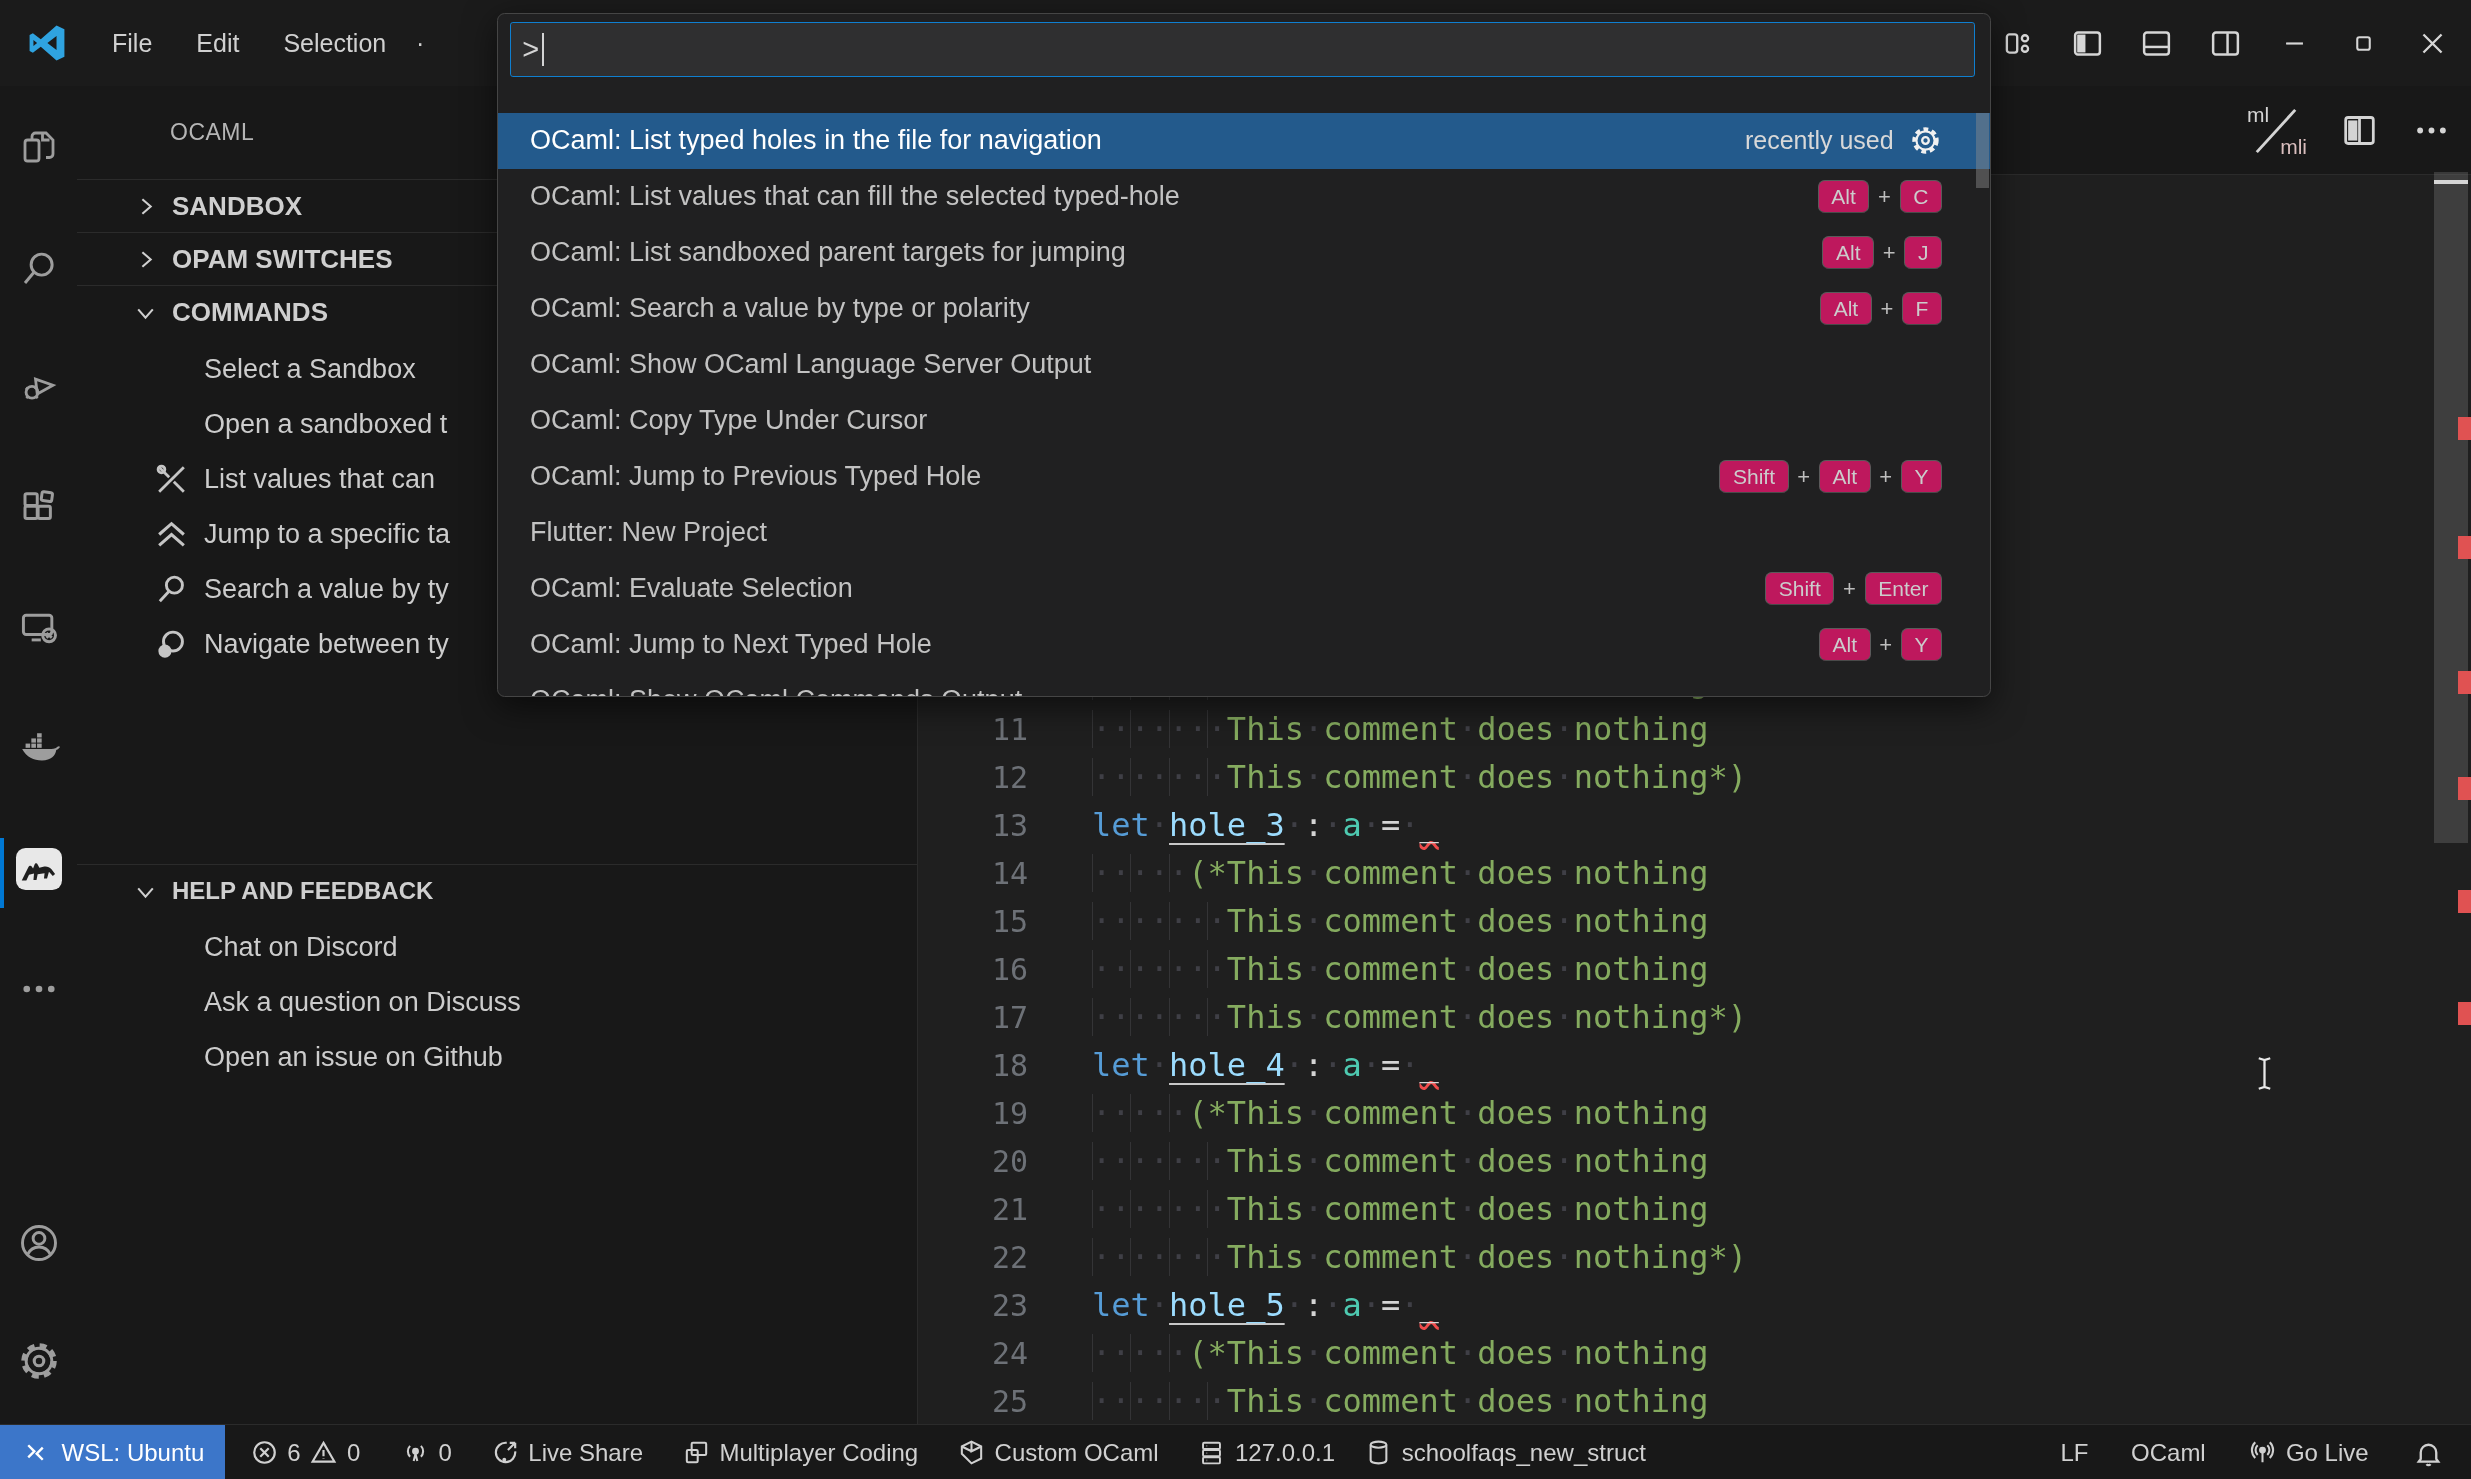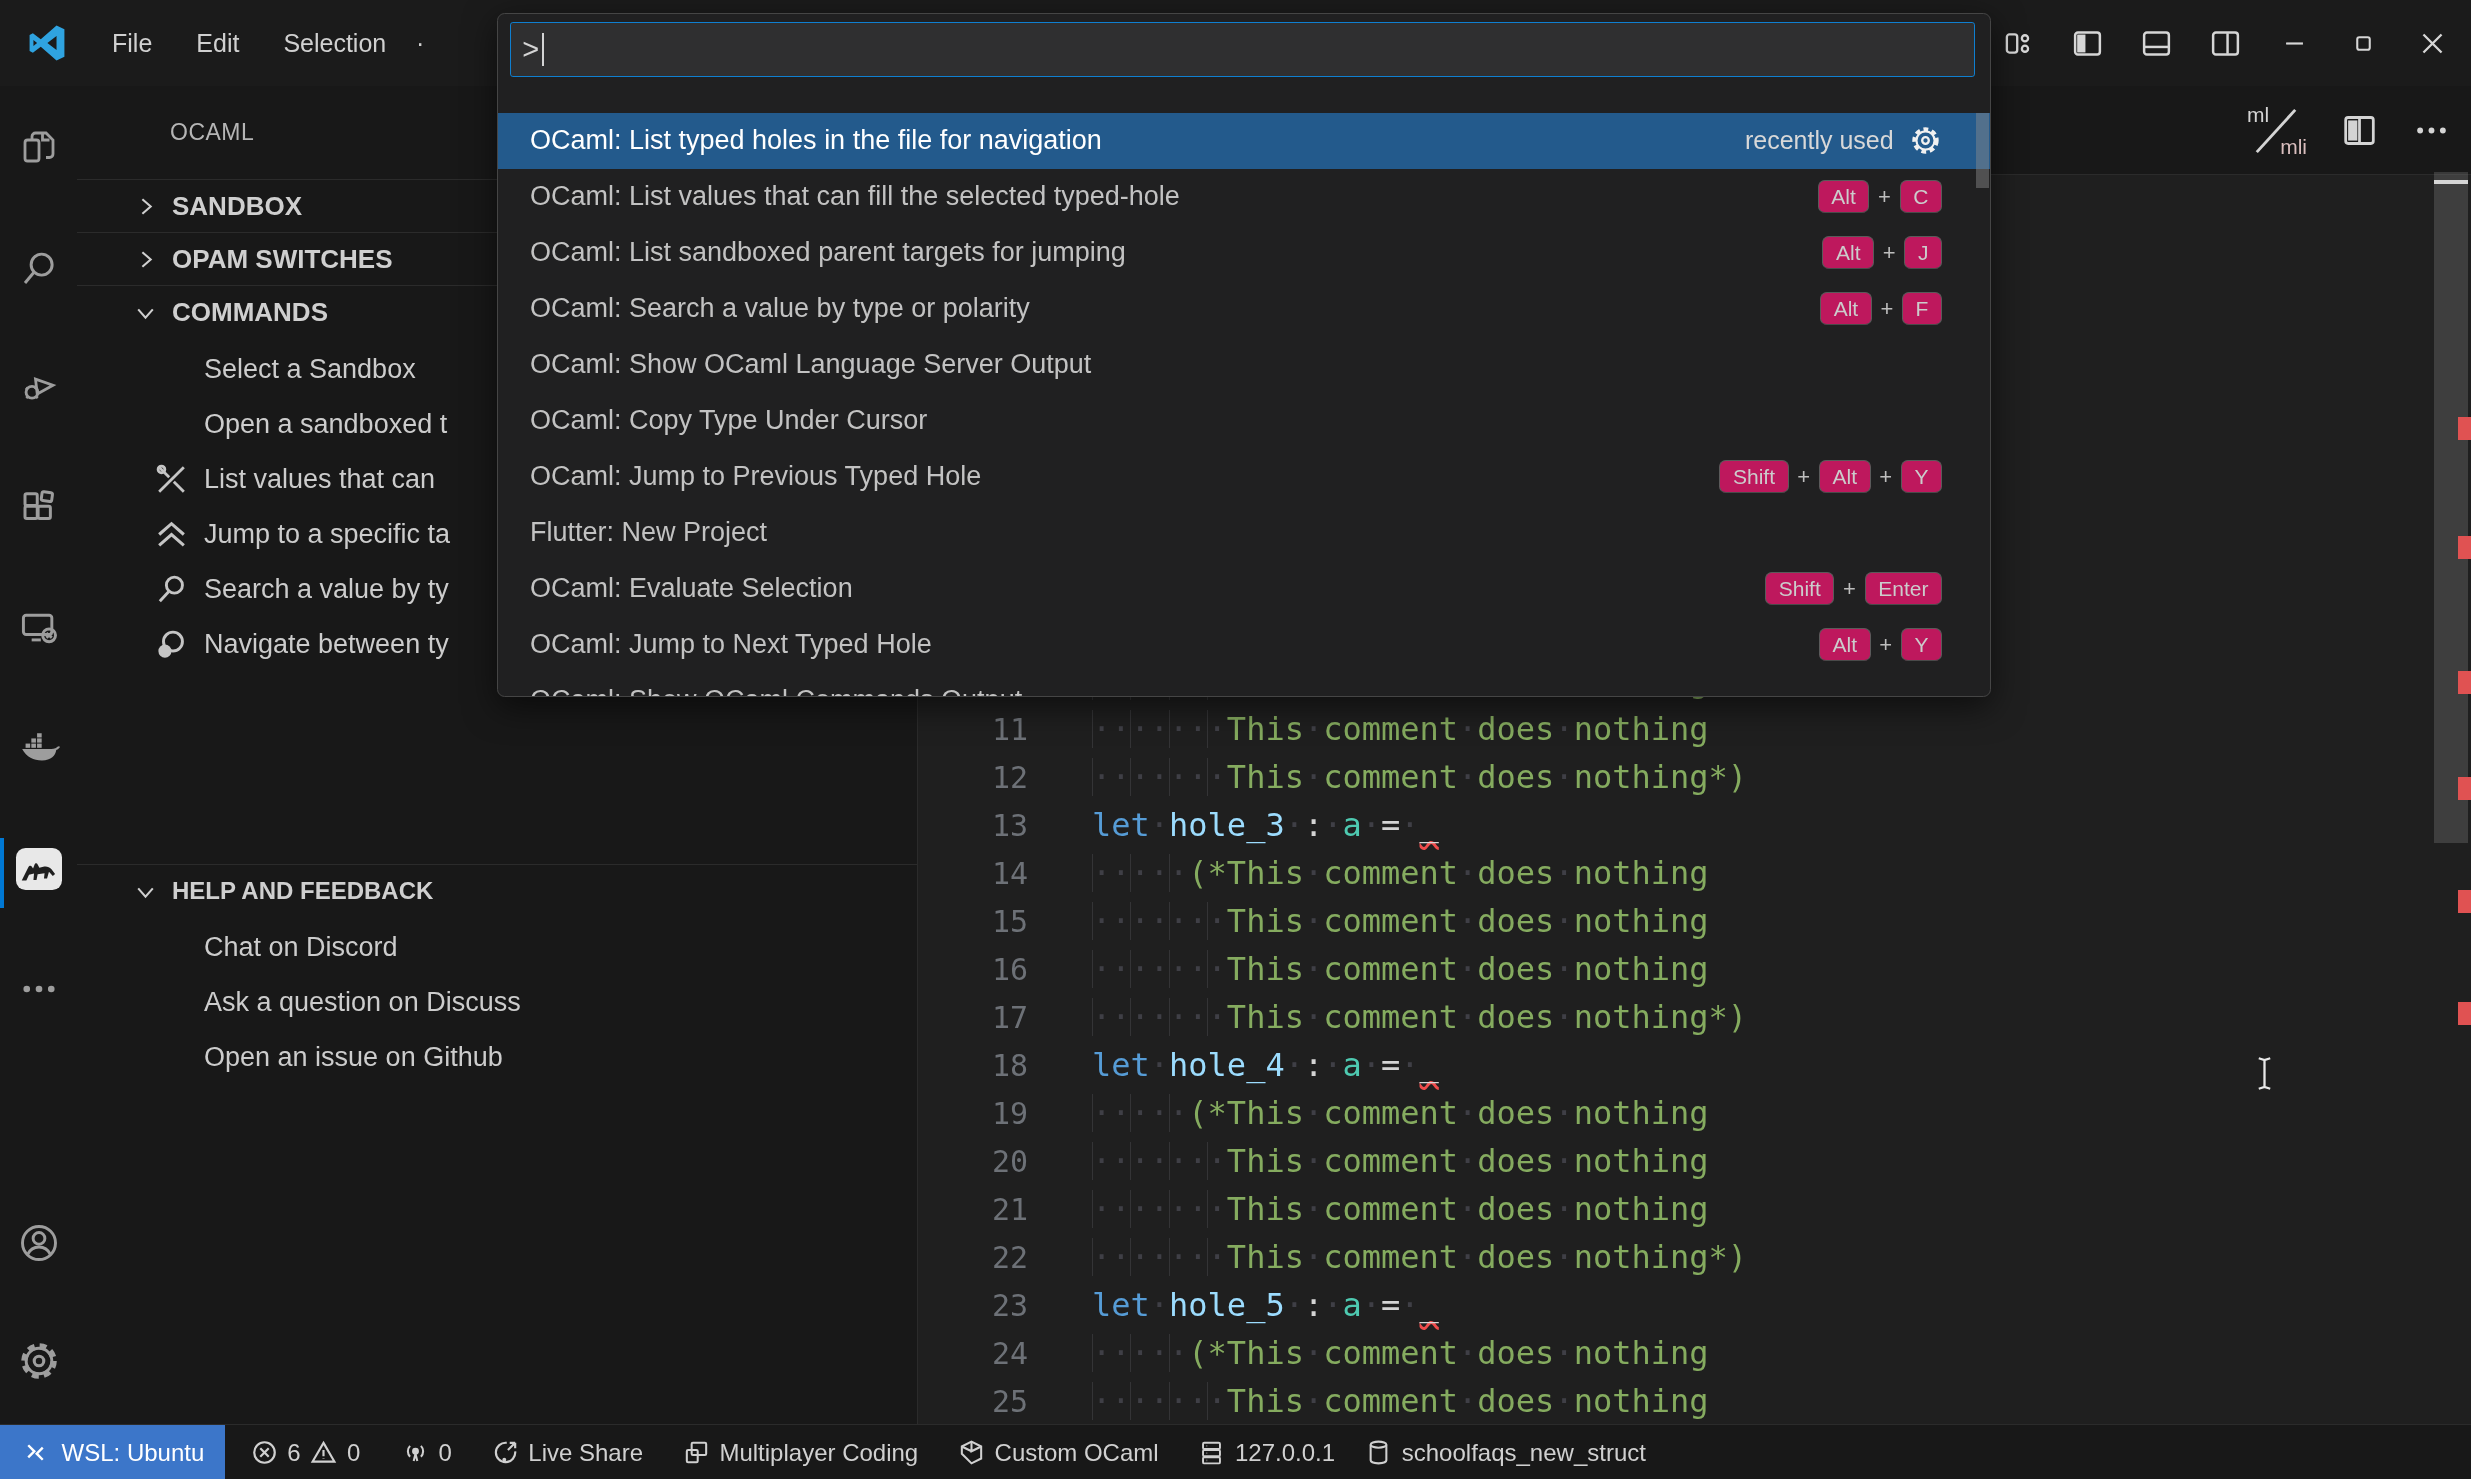--- a/index.html
+++ b/index.html
@@ -45,21 +45,21 @@
   .mlmli .sl{position:absolute;left:3.9px;top:3.9px;}
   .code{position:absolute;left:0;top:571px;width:1554px;font-family:"DejaVu Sans Mono",monospace;font-size:32px;}
   .cline{height:48px;display:flex;align-items:center;}
   .ln{width:110px;text-align:right;font-size:30px;color:#6d7177;flex:0 0 auto;}
   .codetext{margin-left:64px;white-space:pre;}
   .lead{color:#3f3f46;background-image:linear-gradient(#343436,#343436),linear-gradient(#343436,#343436),linear-gradient(#343436,#343436),linear-gradient(#343436,#343436);
         background-size:1px 130%;background-repeat:no-repeat;background-position:0 0,38px 0,77px 0,115px 0;}
   .wsd{color:#3f3f46;}
   .tk-comment{color:#85ab5f;}
   .tk-kw{color:#569cd6;}
-  .tk-name{color:#9cdcfe;text-decoration-color:#c8c8c8;text-decoration-thickness:1.9px;text-underline-offset:6.8px;}
+  .tk-name{color:#9cdcfe;text-decoration:underline;text-decoration-color:#c8c8c8;text-decoration-thickness:1.9px;text-underline-offset:6.8px;}
   .tk-p{color:#d4d4d4;}
   .tk-type{color:#4ec9b0;}
   .tk-hole{color:#d8d8d8;text-decoration:underline wavy #f14c4c;text-decoration-thickness:2.9px;text-underline-offset:4.8px;}
 
   
   .sc-thumb{position:absolute;left:2434px;top:172px;width:34px;height:671px;background:rgba(120,120,120,.35);}
   .sc-topline{position:absolute;left:2434px;top:180px;width:34px;height:3.9px;background:rgba(240,240,240,.85);}
   .ov-mark{position:absolute;left:2458px;width:13.5px;height:23px;background:#e05252;}
 
   
@@ -585,16 +585,41 @@
     <div class="st-item">
       <span class="sticon">
         <svg width="29" height="29" viewBox="0 0 24 24" fill="none" stroke="currentColor" stroke-width="1.7">
             <ellipse cx="12" cy="5.5" rx="6.5" ry="2.5"></ellipse>
             <path d="M5.5 5.5v13c0 1.4 2.9 2.5 6.5 2.5s6.5-1.1 6.5-2.5v-13"></path>
           </svg>
       </span>
       <span>schoolfaqs_new_struct</span>
     </div>
 
+    <div class="st-right">
+      <div class="st-item">
+        <span>LF</span>
+      </div>
+      <div class="st-item" style="margin-left:13.5px;">
+        <span>OCaml</span>
+      </div>
+      <div class="st-item" style="margin-left:13.5px;">
+        <span class="sticon">
+          <svg width="29" height="29" viewBox="0 0 24 24" fill="none" stroke="currentColor" stroke-width="1.7">
+              <circle cx="12" cy="10" r="2" fill="currentColor"></circle>
+              <path d="M8 14a5.5 5.5 0 0 1 0-8M16 6a5.5 5.5 0 0 1 0 8M6 16.5A9 9 0 0 1 6 3.5M18 3.5a9 9 0 0 1 0 13M12 12.5V20"></path>
+            </svg>
+        </span>
+        <span>Go Live</span>
+      </div>
+      <div class="st-item" style="margin-left:15.4px;">
+        <span class="sticon">
+          <svg width="31" height="31" viewBox="0 0 24 24" fill="none" stroke="currentColor" stroke-width="1.8">
+              <path d="M6 17v-5a6 6 0 0 1 12 0v5l1.5 2h-15z"></path>
+              <path d="M10.5 21a1.8 1.8 0 0 0 3 0"></path>
+            </svg>
+        </span>
+      </div>
+    </div>
   </div>
 
 </div>
 
 
 </body></html>

